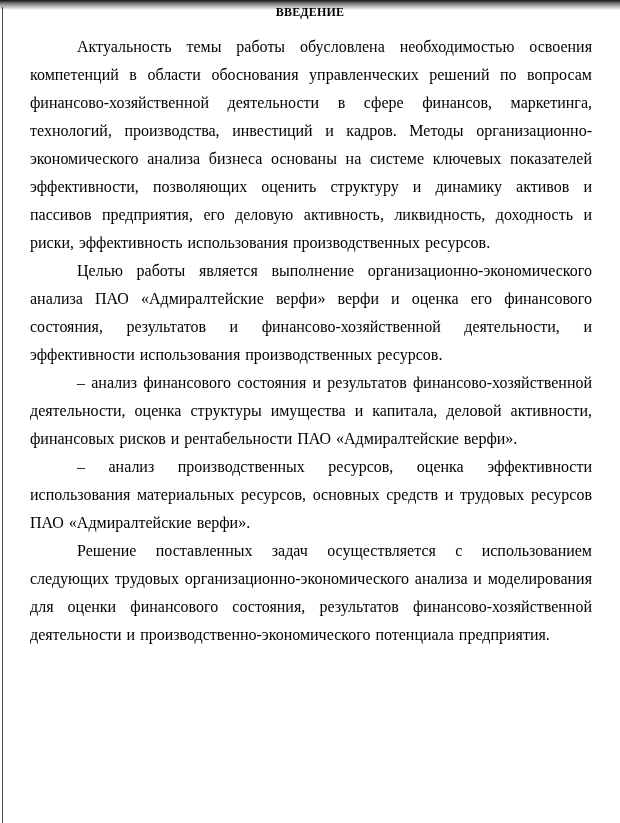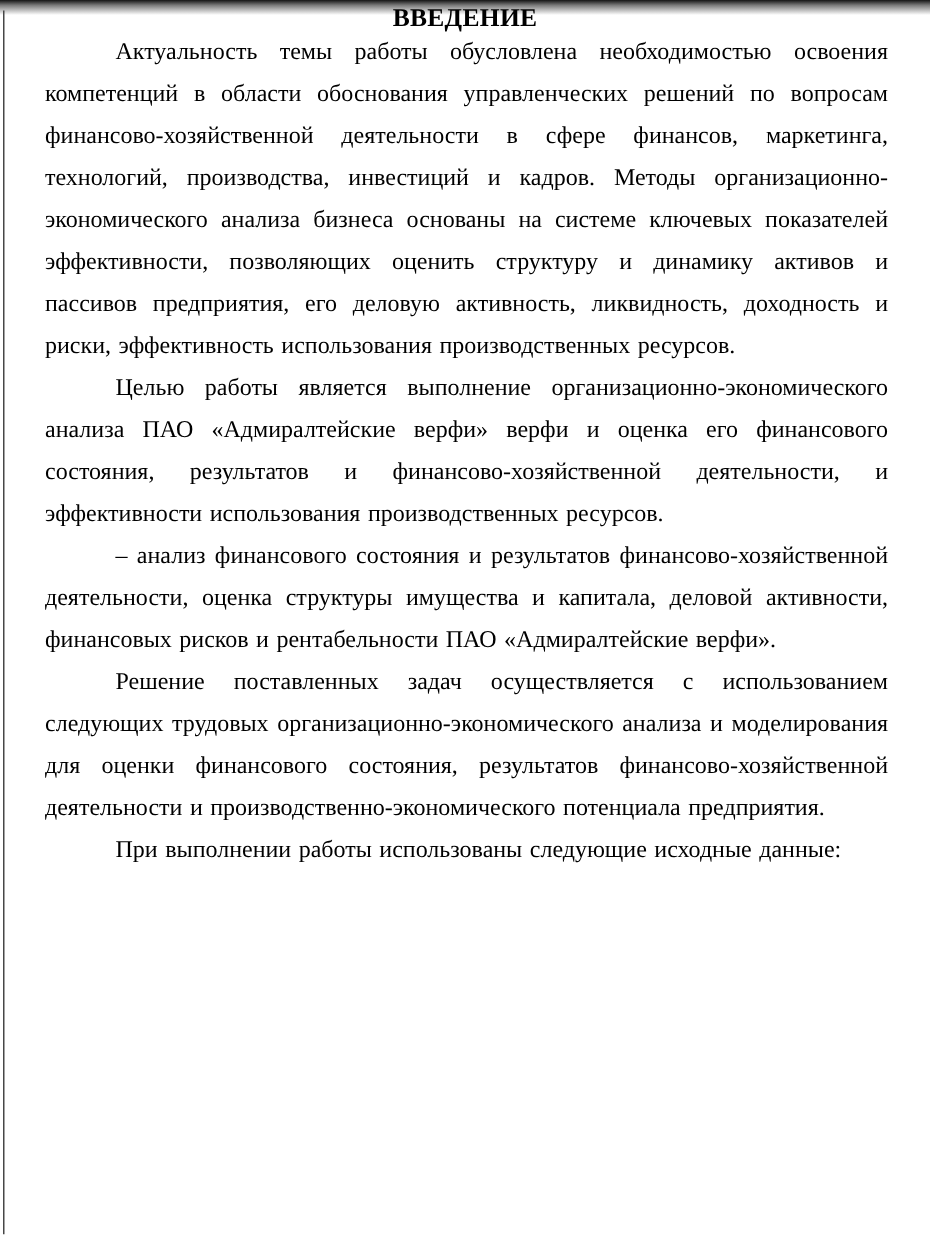--- a/index.html
+++ b/index.html
@@ -29,24 +29,24 @@
     width: 1px;
     height: 816px;
     background: #474747;
     z-index: 2;
   }
   .page {
     position: relative;
     z-index: 3;
   }
   .page-title {
-    margin: 0 0 0 0;
+    margin: 0 0 12px 0;
     padding-top: 3px;
     text-align: center;
-    font-size: 17px;
+    font-size: 12px;
     font-weight: bold;
     line-height: 18px;
     letter-spacing: 0.2px;
   }
   .doc-body {
     margin: 0 28px 0 30px;
   }
   p.para {
     margin: 0;
     font-size: 16px;
@@ -62,16 +62,16 @@
 
 <div class="top-shadow"></div>
 <div class="left-edge-line"></div>
 
 <div class="page">
   <h1 class="page-title">ВВЕДЕНИЕ</h1>
   <div class="doc-body">
       <p class="para"><b>Актуальность темы работы</b><span> обусловлена необходимостью освоения компетенций в области обоснования управленческих решений по вопросам финансово-хозяйственной деятельности в сфере финансов, маркетинга, технологий, производства, инвестиций и кадров. Методы организационно-экономического анализа бизнеса основаны на системе ключевых показателей эффективности, позволяющих оценить структуру и динамику активов и пассивов предприятия, его деловую активность, ликвидность, доходность и риски, эффективность использования производственных ресурсов.</span></p>
       <p class="para"><b>Целью работы</b><span> является выполнение организационно-экономического анализа ПАО «Адмиралтейские верфи» верфи и оценка его финансового состояния, результатов и финансово-хозяйственной деятельности, и эффективности использования производственных ресурсов.</span></p>
       <p class="para"><span>– анализ финансового состояния и результатов финансово-хозяйственной деятельности, оценка структуры имущества и капитала, деловой активности, финансовых рисков и рентабельности ПАО «Адмиралтейские верфи».</span></p>
+      <p class="para"><span>– анализ производственных ресурсов, оценка эффективности использования материальных ресурсов, основных средств и трудовых ресурсов ПАО «Адмиралтейские верфи».</span></p>
       <p class="para"><span>Решение поставленных задач осуществляется с использованием следующих </span><b>трудовых</b><span> организационно-экономического анализа и моделирования для оценки финансового состояния, результатов финансово-хозяйственной деятельности и производственно-экономического потенциала предприятия.</span></p>
-      <p class="para"><span>При выполнении работы использованы следующие </span><b>исходные данные</b><span>:</span></p>
     </div>
 </div>
 
 </body></html>

